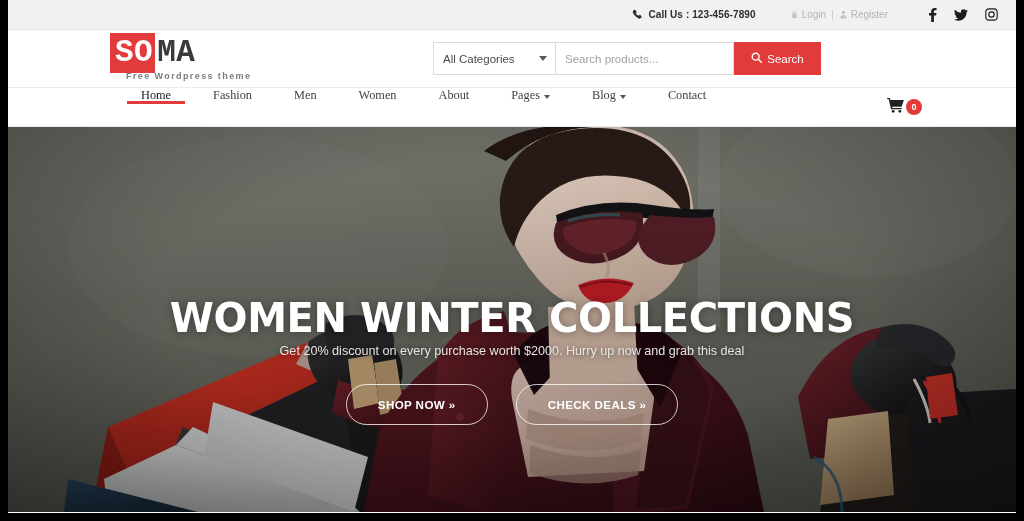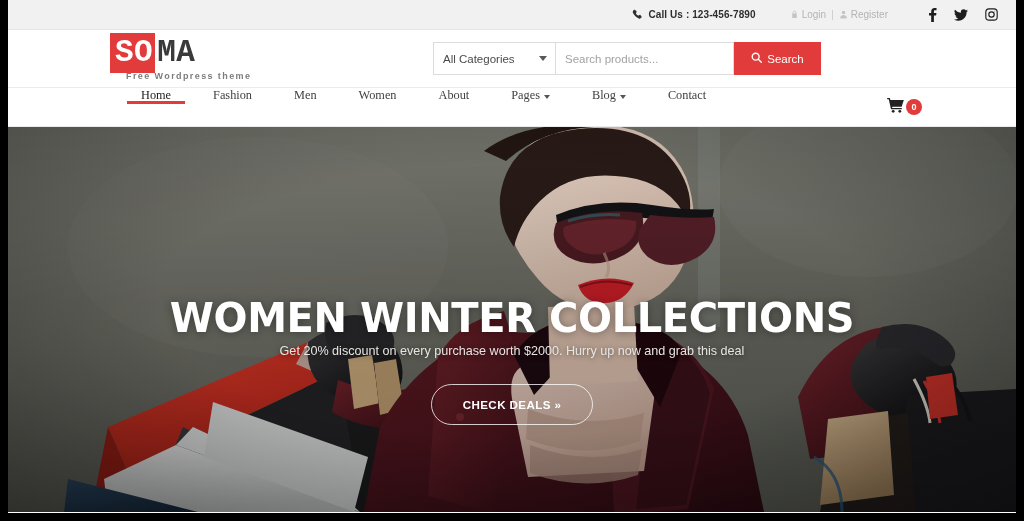--- a/index.html
+++ b/index.html
@@ -522,19 +522,20 @@
 
       <rect width="1008" height="385" fill="url(#vign)"></rect>
     </svg>
 
     <div class="hero-overlay"></div>
 
     <div class="hero-content">
       <div class="hero-title">WOMEN WINTER COLLECTIONS</div>
       <div class="hero-sub">Get 20% discount on every purchase worth $2000. Hurry up now and grab this deal</div>
       <div class="hero-btns">
+        <button class="hero-btn">SHOP NOW »</button>
         <button class="hero-btn">CHECK DEALS »</button>
       </div>
     </div>
 
   </div>
 
 </div>
 
 </body></html>

